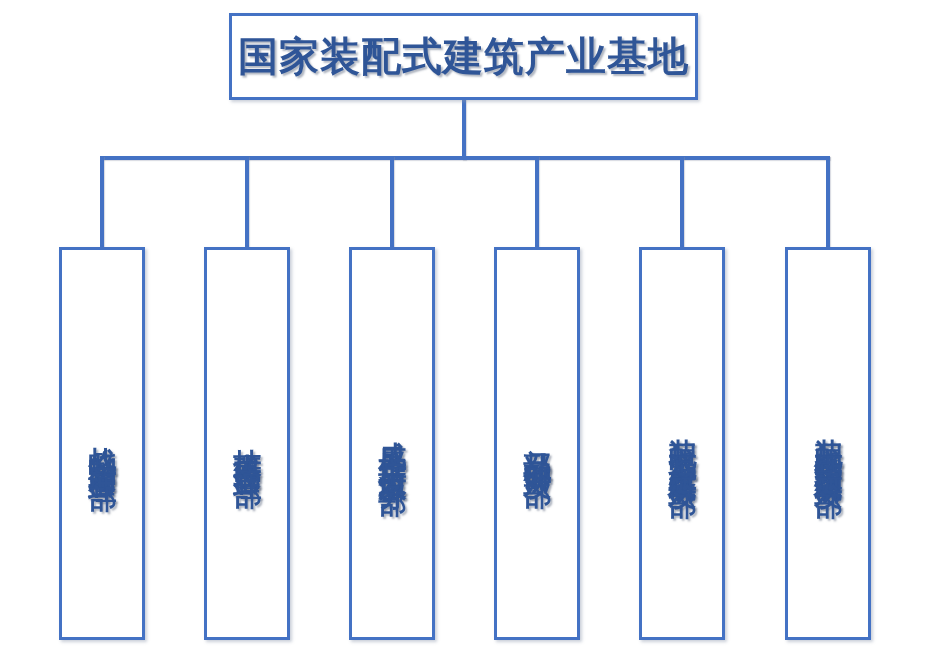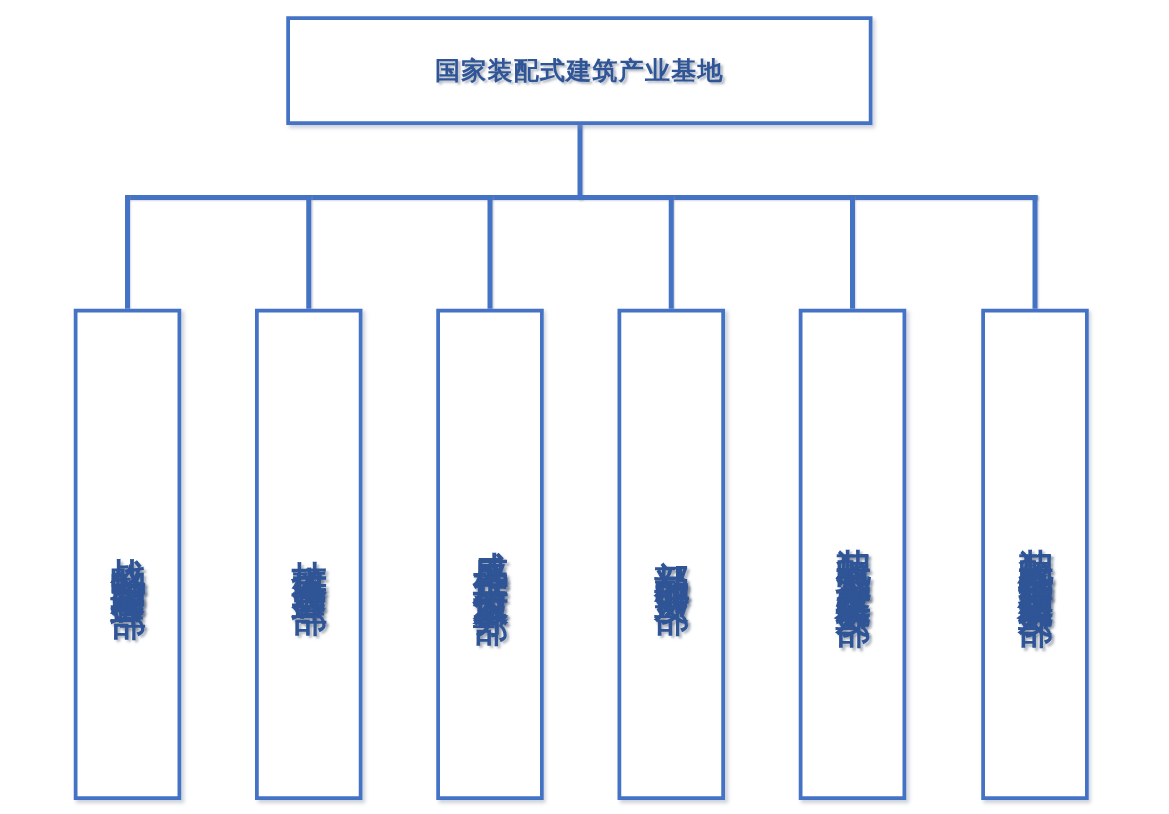--- a/index.html
+++ b/index.html
@@ -42,21 +42,21 @@
     left: 229px; top: 13px;
     width: 469px; height: 87px;
     border: 3px solid var(--line-color);
     background: #FFFFFF;
     box-shadow: 2px 2px 3px rgba(140,150,170,0.45);
     display: flex;
     align-items: center;
     justify-content: center;
   }
   .root-label {
-    font-size: 20px;
+    font-size: 40px;
     font-weight: bold;
     letter-spacing: 1px;
     color: var(--text-color);
     text-shadow: 2px 2px 2px rgba(110,120,140,0.55);
     white-space: nowrap;
   }
 
   
   .dept-box {
     position: absolute;

